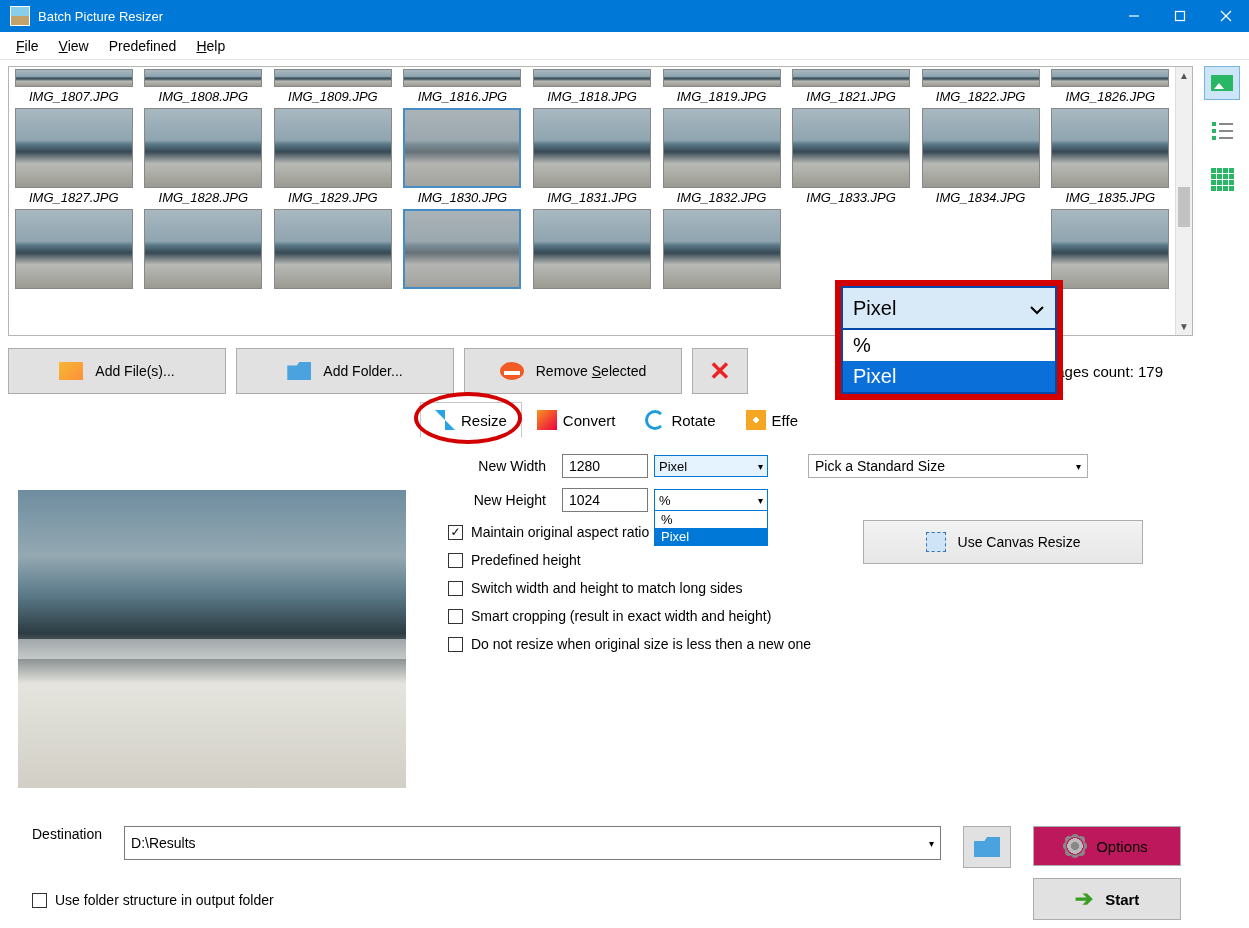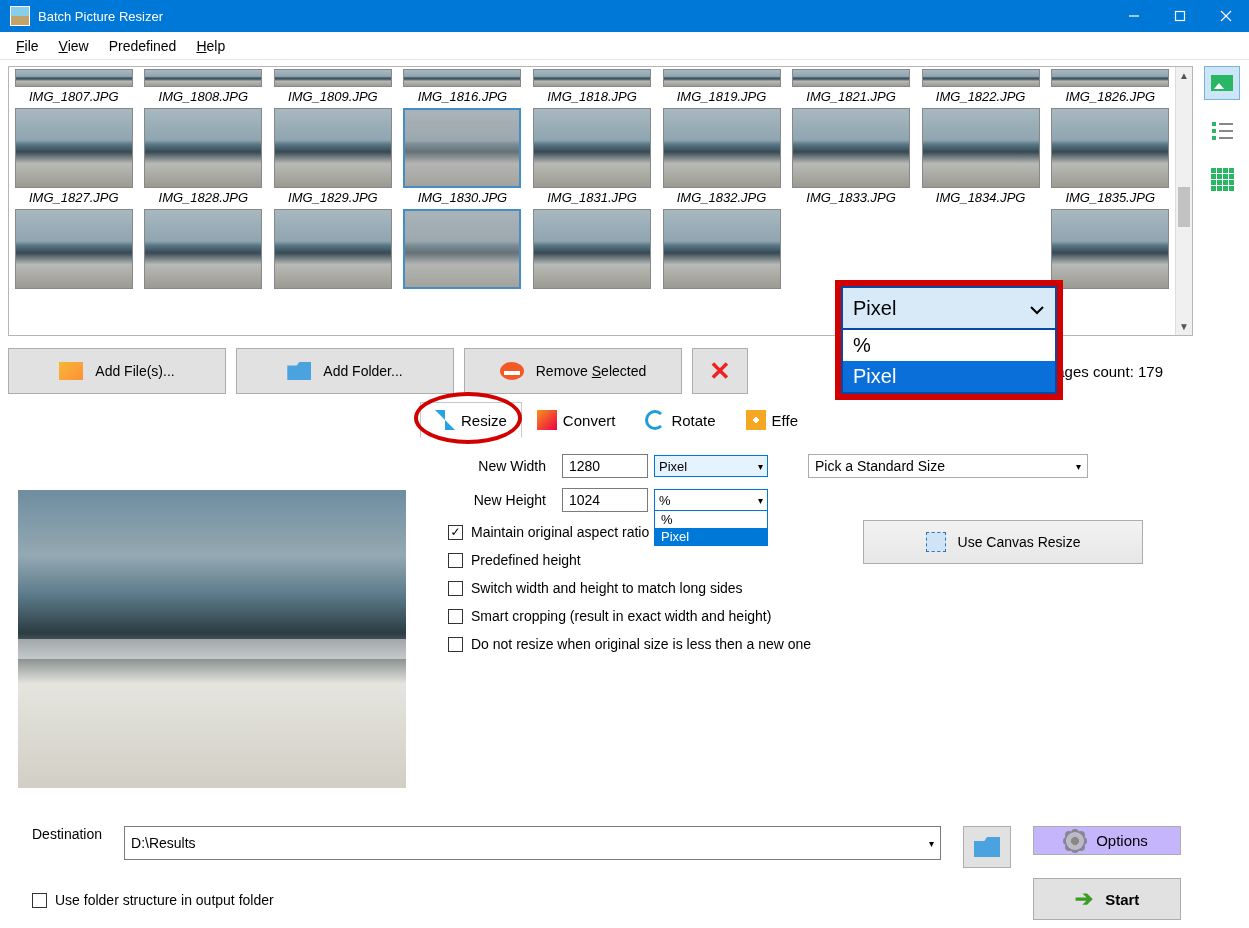--- a/index.html
+++ b/index.html
@@ -107,21 +107,21 @@
   .zoom-callout .zc-opt.sel { background:#0a6fd8; color:#fff; }
 
   
   .bottom { padding: 8px 12px 0 24px; }
   .dest-row { display:flex; align-items:flex-start; gap:22px; }
   .dest-label { font-size:14px; }
   .dest-input { flex:1; height:26px; border:1px solid #7a7a7a; display:flex; align-items:center; padding:16px 6px; font-size:14px; }
   .dest-input .chev { margin-left:auto; font-size:10px; }
   .folder-btn { width:48px; height:42px; border:1px solid #adadad; background:#e1e1e1; display:flex; align-items:center; justify-content:center; }
   .folder-btn .ic-folder { width:26px; height:20px; }
-  .opt-btn { width:148px; height:29px; border:1px solid #adadad; background:#c4b5fd; display:flex; align-items:center; justify-content:center; gap:12px; font-size:15px; }
+  .opt-btn { width:148px; height:40px; border:1px solid #adadad; background:#be185d; display:flex; align-items:center; justify-content:center; gap:12px; font-size:15px; }
   .opt-ic { width:18px;height:18px; border-radius:50%; background:radial-gradient(circle,#888 30%, #bbb 32%, #bbb 60%, transparent 62%);
     box-shadow: 0 -8px 0 -5px #888, 0 8px 0 -5px #888, -8px 0 0 -5px #888, 8px 0 0 -5px #888, 6px 6px 0 -5px #888, -6px 6px 0 -5px #888, 6px -6px 0 -5px #888, -6px -6px 0 -5px #888; }
 
   .folder-check { display:flex; align-items:center; gap:8px; margin-top:14px; font-size:14px; }
   .folder-check .box { width:15px; height:15px; border:1px solid #333; background:#fff; }
 
   .start-btn { width:148px; height:42px; border:1px solid #adadad; background:#e1e1e1; display:flex; align-items:center; justify-content:center; gap:12px; font-size:15px; font-weight:bold; margin-left:auto; }
   .start-ic { color:#3a9d23; font-size:22px; }
   .row2 { display:flex; align-items:flex-start; margin-top:10px; }
 </style>

